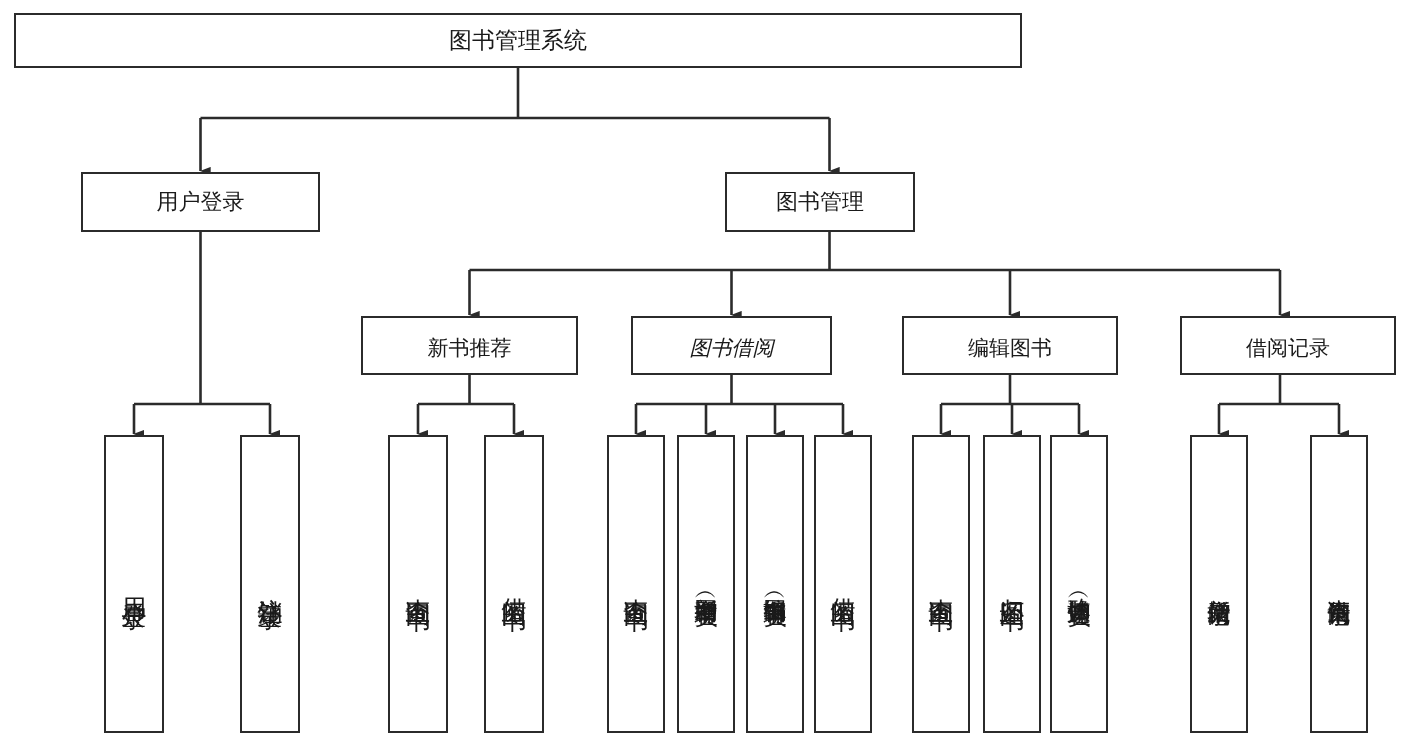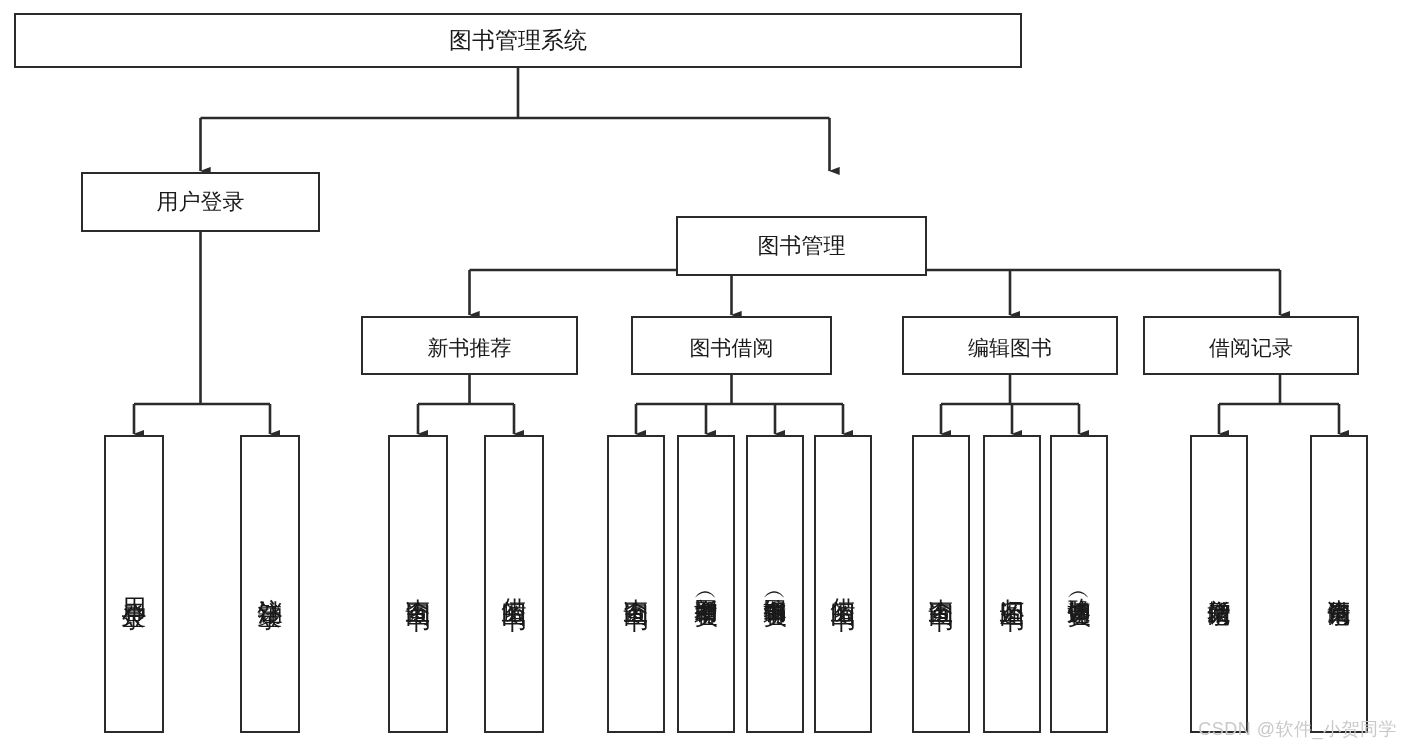--- a/index.html
+++ b/index.html
@@ -119,33 +119,33 @@
       </g>
   </svg>
 
   <div id="nodes">
       <div class="node node-root" style="left: 14px; top: 13px; width: 1008px; height: 55px;">
         <span class="lbl">图书管理系统</span>
       </div>
       <div class="node node-l1" style="left: 81px; top: 172px; width: 239px; height: 60px;">
         <span class="lbl">用户登录</span>
       </div>
-      <div class="node node-l1" style="left: 676px; top: 172px; width: 251px; height: 60px; margin-top: 44px;">
+      <div class="node node-l1" style="left: 725px; top: 172px; width: 190px; height: 60px;">
         <span class="lbl">图书管理</span>
       </div>
       <div class="node node-l2" style="left: 361px; top: 316px; width: 217px; height: 59px;">
         <span class="lbl">新书推荐</span>
       </div>
-      <div class="node node-l2" style="left: 631px; top: 316px; width: 201px; height: 59px;">
+      <div class="node node-l2" style="left: 631px; top: 316px; width: 201px; height: 59px; font-style: italic;">
         <span class="lbl">图书借阅</span>
       </div>
       <div class="node node-l2" style="left: 902px; top: 316px; width: 216px; height: 59px;">
         <span class="lbl">编辑图书</span>
       </div>
-      <div class="node node-l2" style="left: 1143px; top: 316px; width: 216px; height: 59px;">
+      <div class="node node-l2" style="left: 1180px; top: 316px; width: 216px; height: 59px;">
         <span class="lbl">借阅记录</span>
       </div>
       <div class="node node-leaf" style="left: 104px; top: 435px; width: 60px; height: 298px;">
         <span class="lbl">用户登录</span>
       </div>
       <div class="node node-leaf" style="left: 240px; top: 435px; width: 60px; height: 298px;">
         <span class="lbl">注销登录</span>
       </div>
       <div class="node node-leaf" style="left: 388px; top: 435px; width: 60px; height: 298px;">
         <span class="lbl">查询图书</span>
@@ -175,14 +175,13 @@
         <span class="lbl">确认归还（管理员）</span>
       </div>
       <div class="node node-leaf narrow" style="left: 1190px; top: 435px; width: 58px; height: 298px;">
         <span class="lbl">新增借阅记录</span>
       </div>
       <div class="node node-leaf narrow" style="left: 1310px; top: 435px; width: 58px; height: 298px;">
         <span class="lbl">查询借阅记录</span>
       </div>
     </div>
 
-  <div id="watermark">CSDN @软件_小贺同学</div>
 </div>
 
 </body></html>

